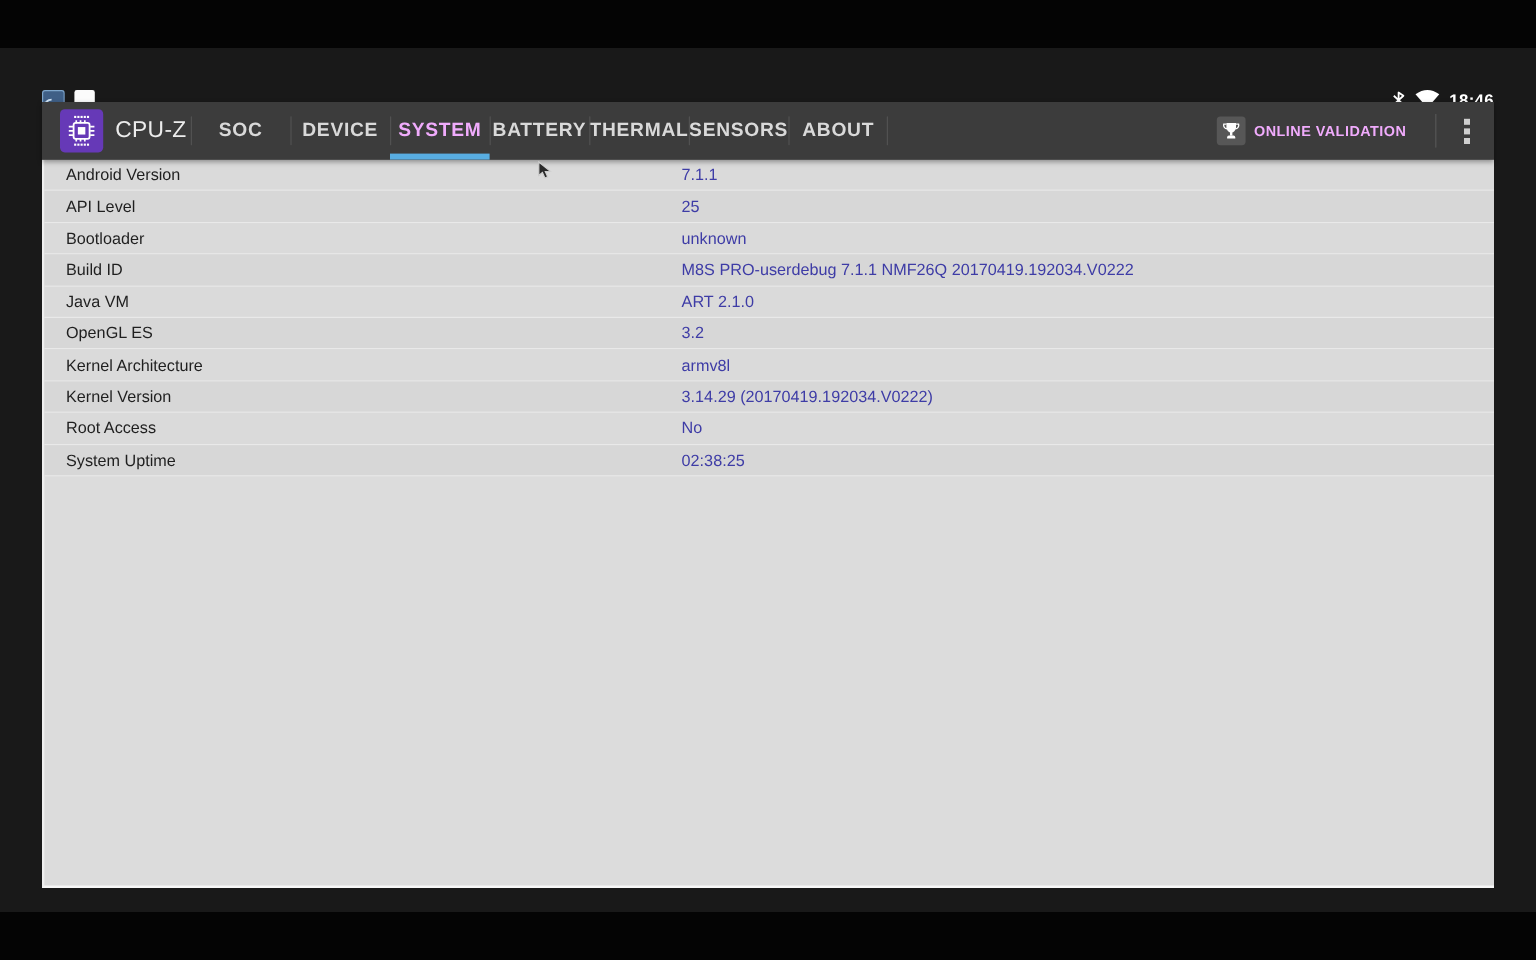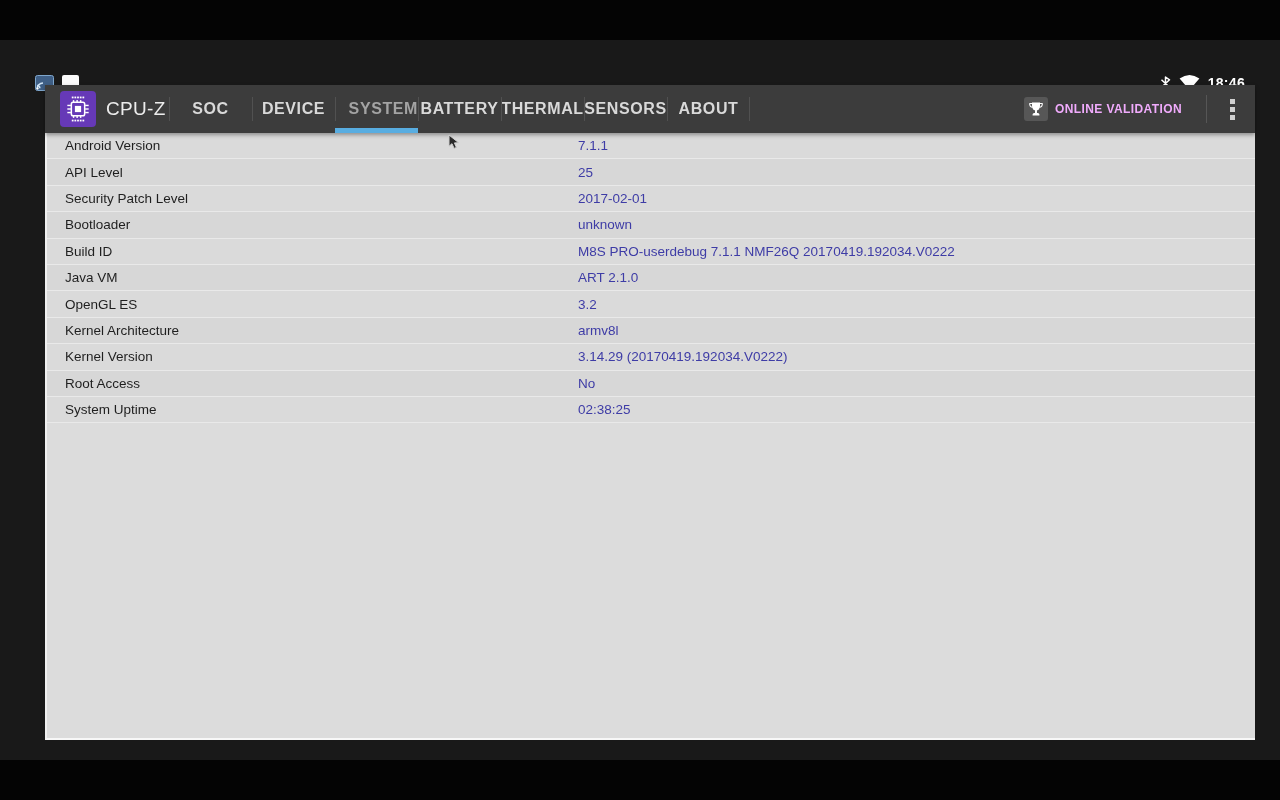--- a/index.html
+++ b/index.html
@@ -28,21 +28,21 @@
     position:absolute;left:35px;right:35px;top:30px;height:26px;
     display:flex;align-items:center;justify-content:space-between;
   }
   .sb-left,.sb-right{display:flex;align-items:center;gap:8px;}
   .sb-time{color:#fff;font-size:14px;font-weight:bold;letter-spacing:.3px;}
   .icon-cast{width:19px;height:16px;display:block;}
   .icon-appsquare{width:17px;height:17px;background:#fbfbfb;border-radius:2px;}
   .icon-bt,.icon-wifi{display:block;}
   
   .app-panel{
-    position:absolute;left:35px;top:45px;width:1210px;height:655px;margin-left:10px;
+    position:absolute;left:35px;top:45px;width:1210px;height:655px;
   }
   .app-bar{
     position:relative;height:48px;background:var(--appbar-bg);
     display:flex;align-items:stretch;
     box-shadow:0 2px 4px rgba(0,0,0,.35);
     z-index:2;
   }
   .brand{
     display:flex;align-items:center;gap:10px;
     padding-left:15px;width:124px;flex:0 0 124px;
@@ -60,21 +60,21 @@
     cursor:default;
   }
   .tab::before{
     content:"";position:absolute;left:0;top:12px;bottom:12px;width:1px;
     background:#515151;
   }
   .tab:last-child::after{
     content:"";position:absolute;right:0;top:12px;bottom:12px;width:1px;
     background:#515151;
   }
-  .tab.active{color:#a3a3a3;justify-content:flex-end;}
+  .tab.active{color:#f0abfc;}
   .tab.active .tab-underline{
     position:absolute;left:0;right:0;bottom:0;height:5px;background:var(--accent);
   }
   .appbar-right{
     margin-left:auto;display:flex;align-items:center;padding-right:12px;
   }
   .validate-btn{
     display:flex;align-items:center;gap:7px;padding:6px 10px 6px 0;
   }
   .trophy-chip{
@@ -225,24 +225,20 @@
     <div class="content">
       <div class="info-row">
         <span class="row-label">Android Version</span>
         <span class="row-value">7.1.1</span>
       </div>
       <div class="info-row">
         <span class="row-label">API Level</span>
         <span class="row-value">25</span>
       </div>
       <div class="info-row">
-        <span class="row-label">Security Patch Level</span>
-        <span class="row-value">2017-02-01</span>
-      </div>
-      <div class="info-row">
         <span class="row-label">Bootloader</span>
         <span class="row-value">unknown</span>
       </div>
       <div class="info-row">
         <span class="row-label">Build ID</span>
         <span class="row-value">M8S PRO-userdebug 7.1.1 NMF26Q 20170419.192034.V0222</span>
       </div>
       <div class="info-row">
         <span class="row-label">Java VM</span>
         <span class="row-value">ART 2.1.0</span>

